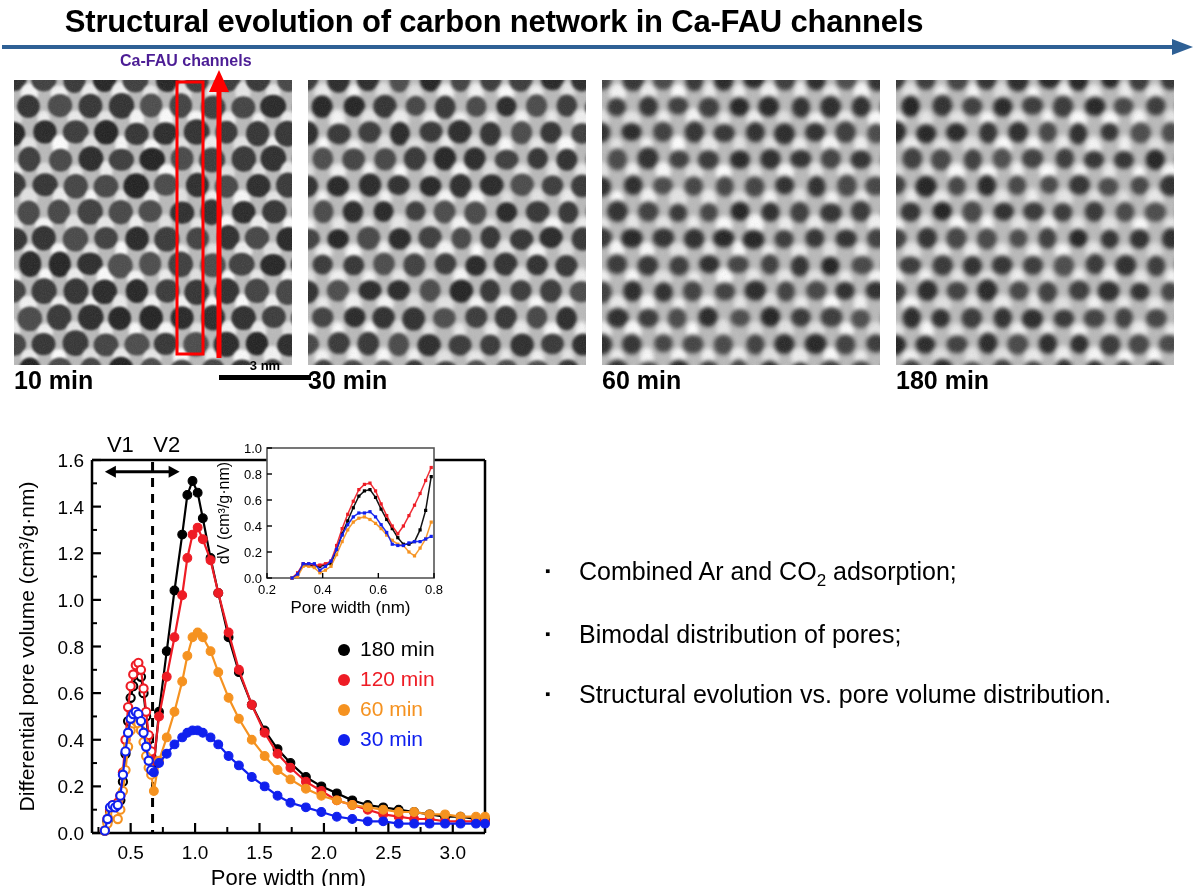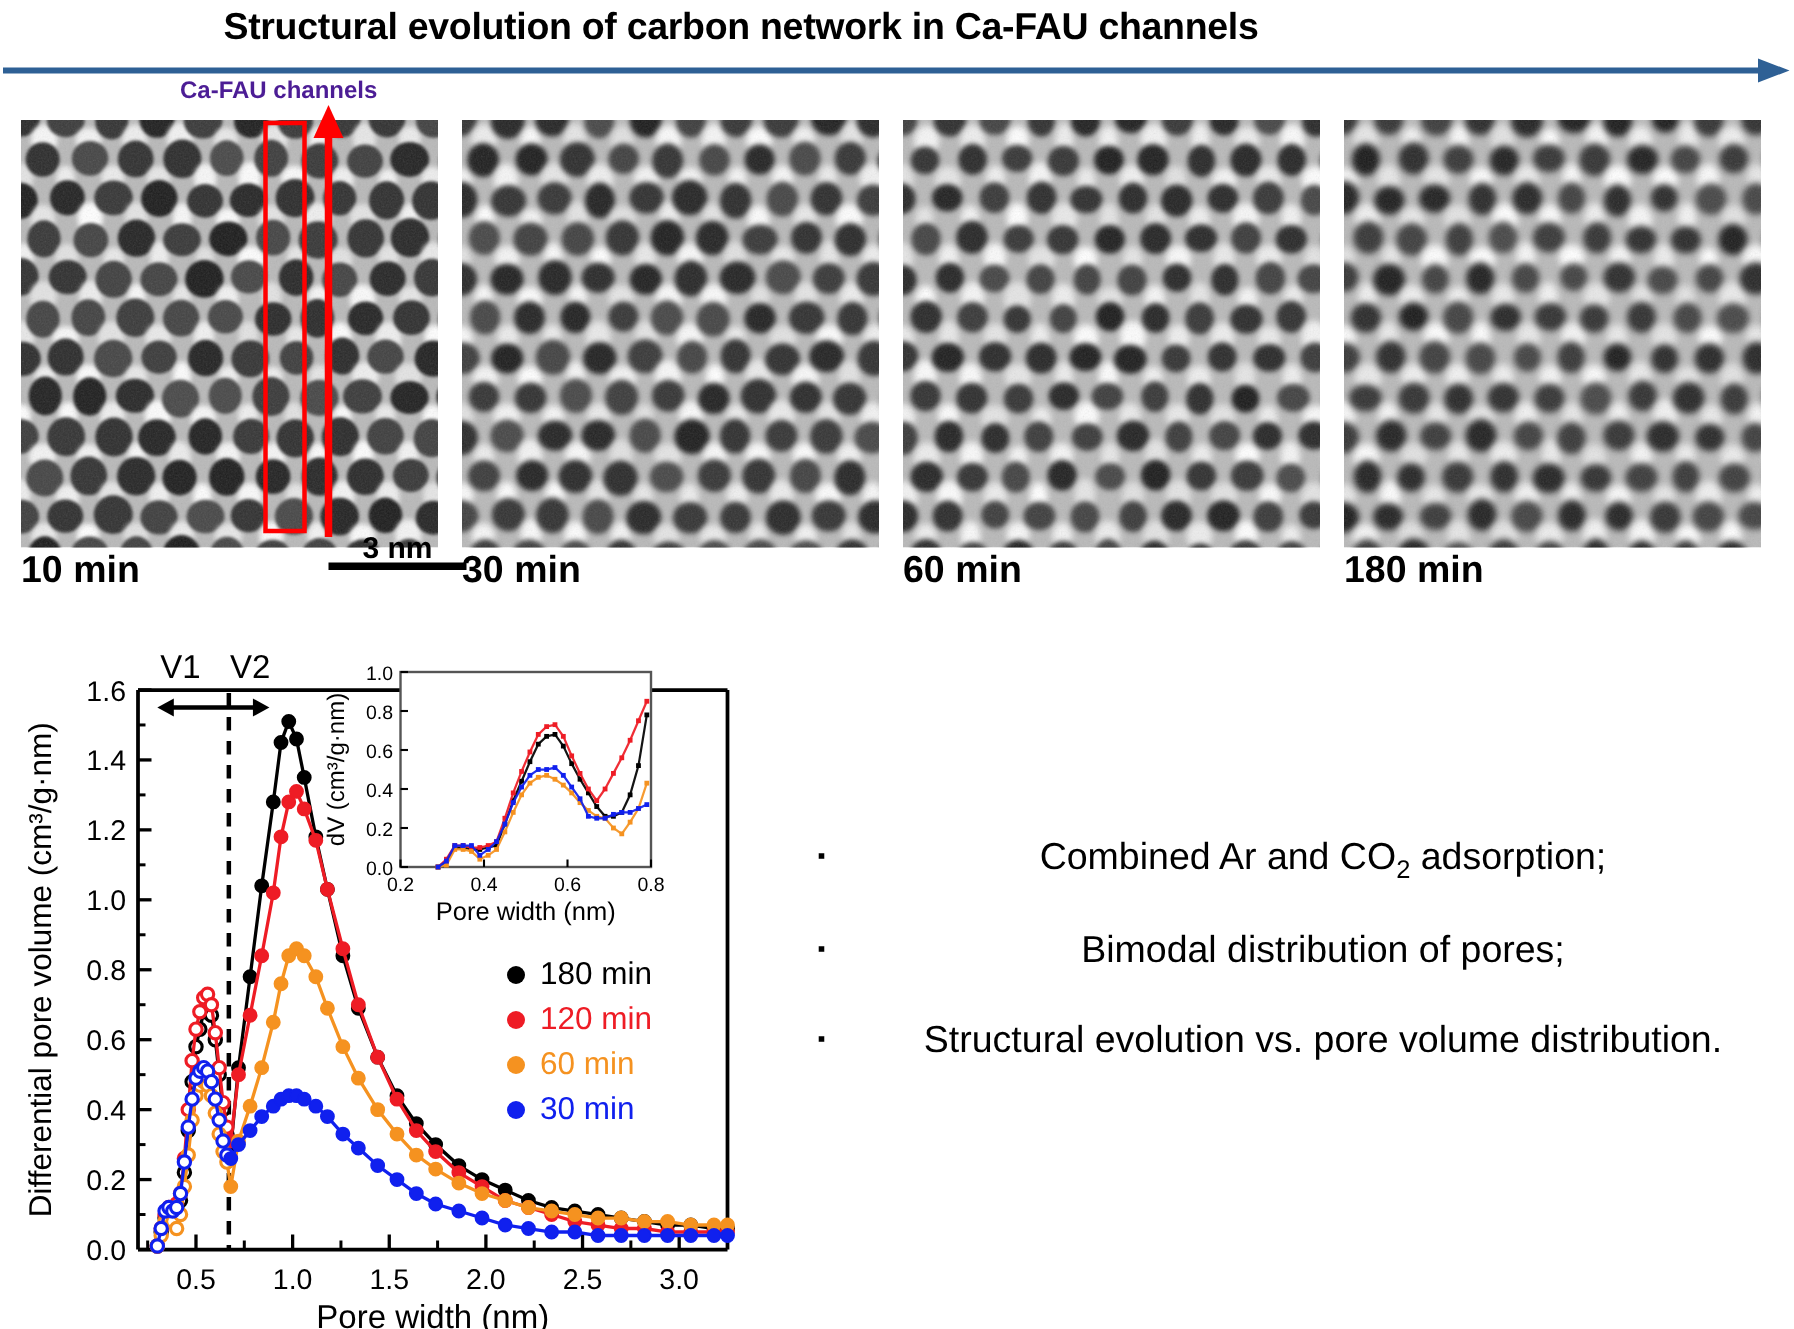--- a/index.html
+++ b/index.html
@@ -2,38 +2,38 @@
 <html><head>
 <meta charset="utf-8">
 <style>
   html,body{margin:0;padding:0;}
   body{
     width:1196px;height:886px;background:#ffffff;overflow:hidden;
     font-family:"Liberation Sans", sans-serif;color:#000;position:relative;
   }
   .title{
     position:absolute;left:0;top:4px;width:988px;text-align:center;
-    font-size:25px;font-weight:bold;letter-spacing:-0.2px;
+    font-size:31px;font-weight:bold;letter-spacing:-0.2px;
   }
   .arrowbar{position:absolute;left:0;top:36px;width:1196px;height:22px;}
   .tem-row{position:absolute;left:0;top:80px;width:1196px;height:285px;}
   .tem-cap{
     position:absolute;top:366px;font-size:25px;font-weight:bold;
   }
   .channels-label{
     position:absolute;left:120px;top:52px;color:#4c1d95;font-size:16px;font-weight:bold;
   }
   .scalebar-wrap{position:absolute;left:219px;top:358px;width:92px;text-align:center;}
-  .scalebar-txt{font-size:20px;font-weight:bold;line-height:16px;}
+  .scalebar-txt{font-size:13px;font-weight:bold;line-height:16px;}
   .scalebar-line{height:5px;background:#000;width:92px;margin-top:1px;}
   .chart-wrap{position:absolute;left:14px;top:418px;width:510px;height:468px;}
   .bullets{position:absolute;left:545px;top:556px;width:640px;}
   .bullet{display:flex;align-items:flex-start;margin-bottom:28px;font-size:25px;line-height:1.25;}
   .bullet-mark{width:34px;flex:0 0 34px;font-size:15px;line-height:30px;}
-  .bullet-txt{flex:1;text-align:center;}
+  .bullet-txt{flex:1;}
   sub{font-size:0.68em;}
 </style>
 </head>
 <body>
 
 <div class="title">Structural evolution of carbon network in Ca-FAU channels</div>
 
 <div class="arrowbar">
   <svg width="1196" height="22" viewBox="0 0 1196 22">
     <g id="top-arrow-g">

